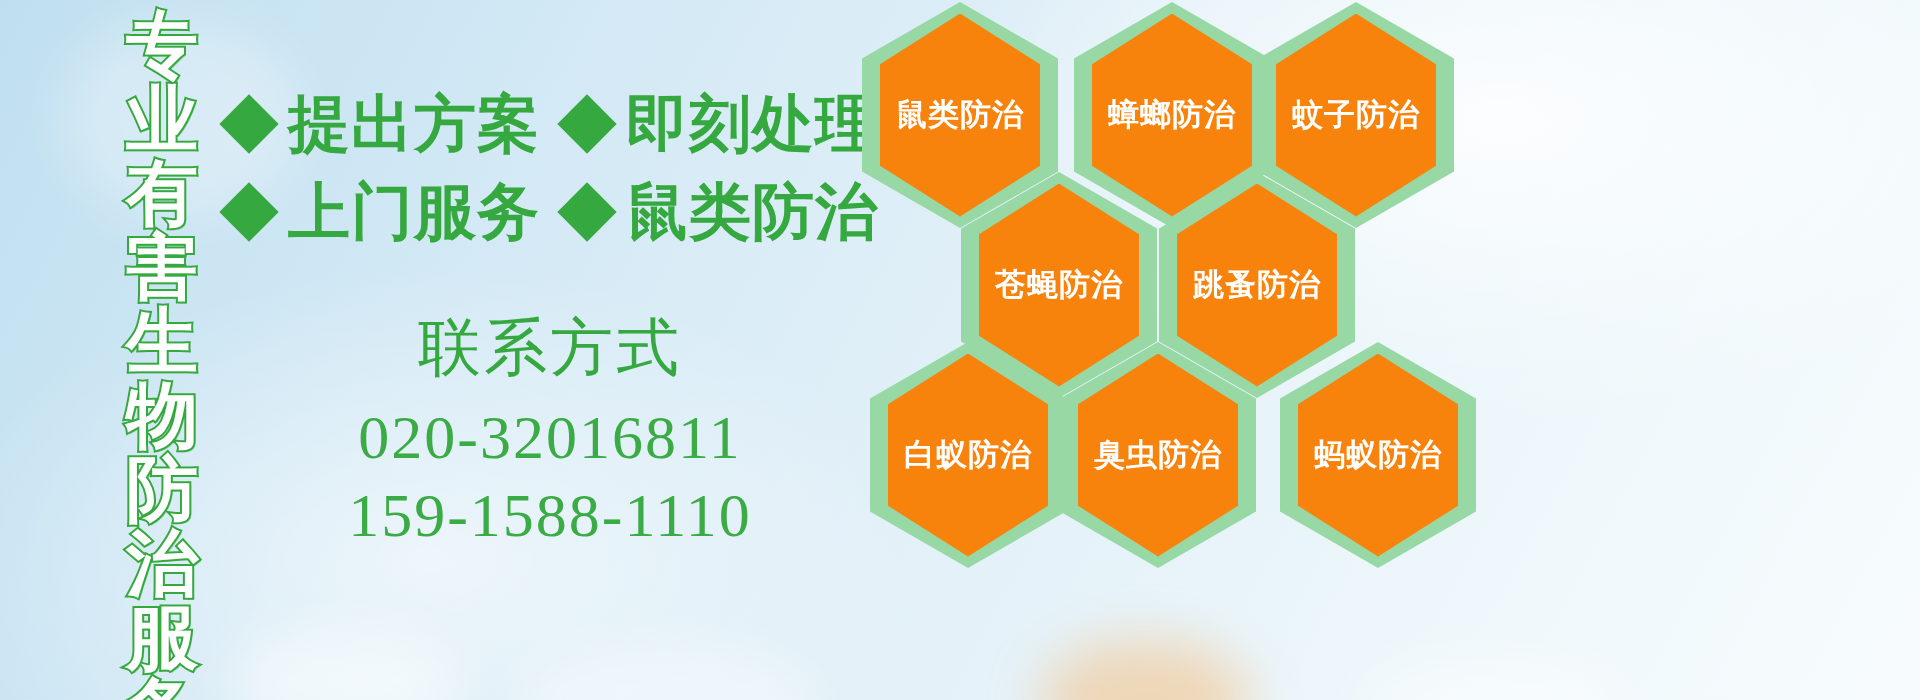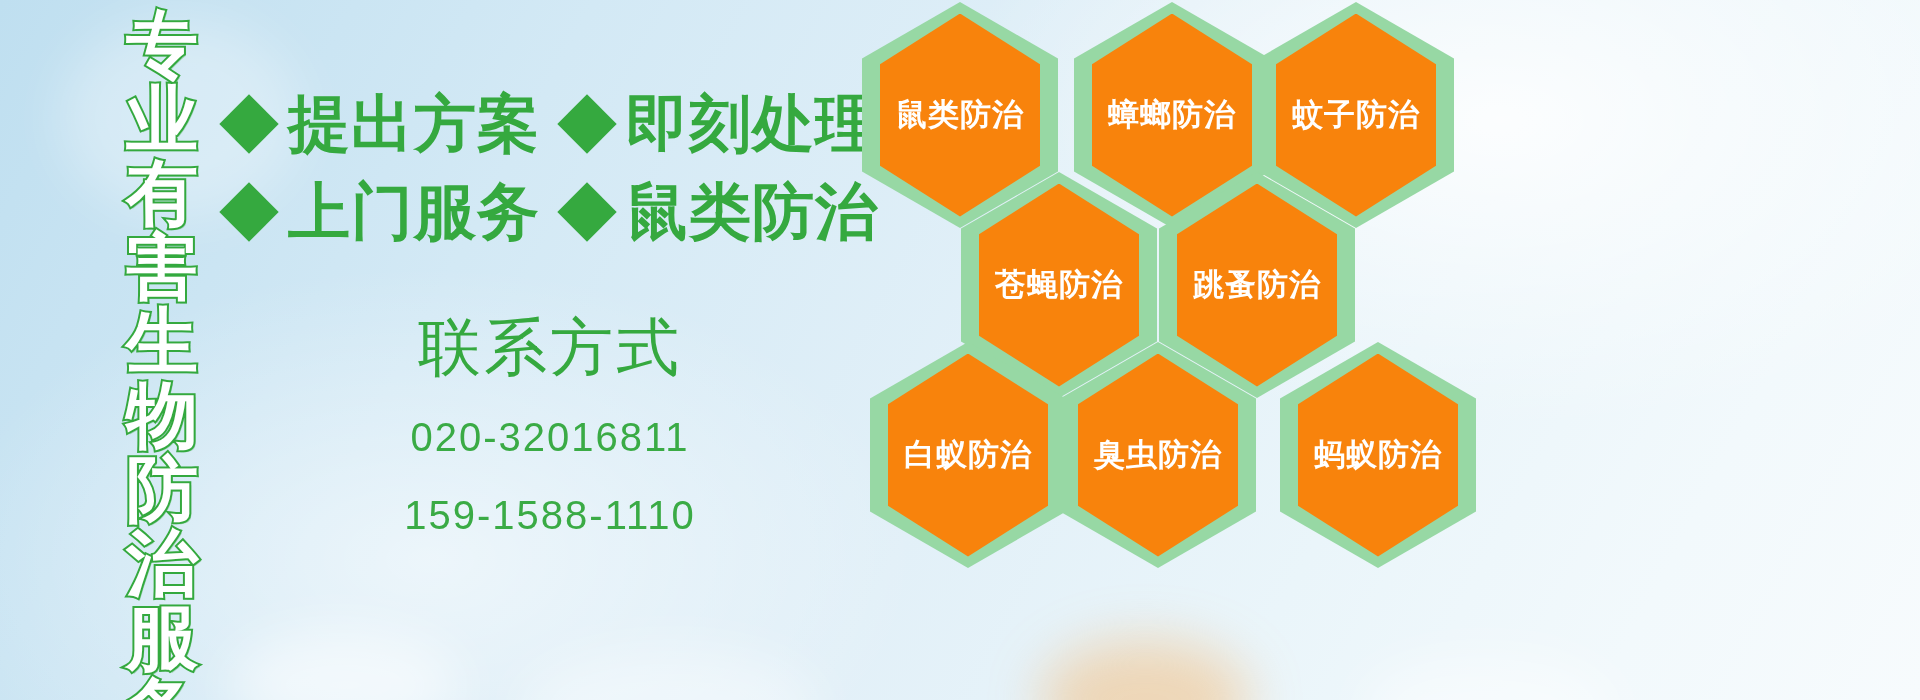--- a/index.html
+++ b/index.html
@@ -107,26 +107,26 @@
     text-align: center;
   }
   #contact-title {
     font-size: 63px;
     line-height: 72px;
     font-weight: 400;
     color: #35a93f;
     letter-spacing: 3px;
   }
   .phone {
-    font-size: 40px;
+    font-size: 62px;
     line-height: 78px;
     font-weight: 400;
     color: #3aab45;
     letter-spacing: 2px;
-    font-family: Liberation Sans, sans-serif;
+    font-family: Liberation Serif, serif;
   }
   #phone-1 { margin-top: 14px; }
 
   
   #honeycomb {
     position: absolute;
     left: 862px;
     top: -8px;
     width: 600px;
     height: 580px;

